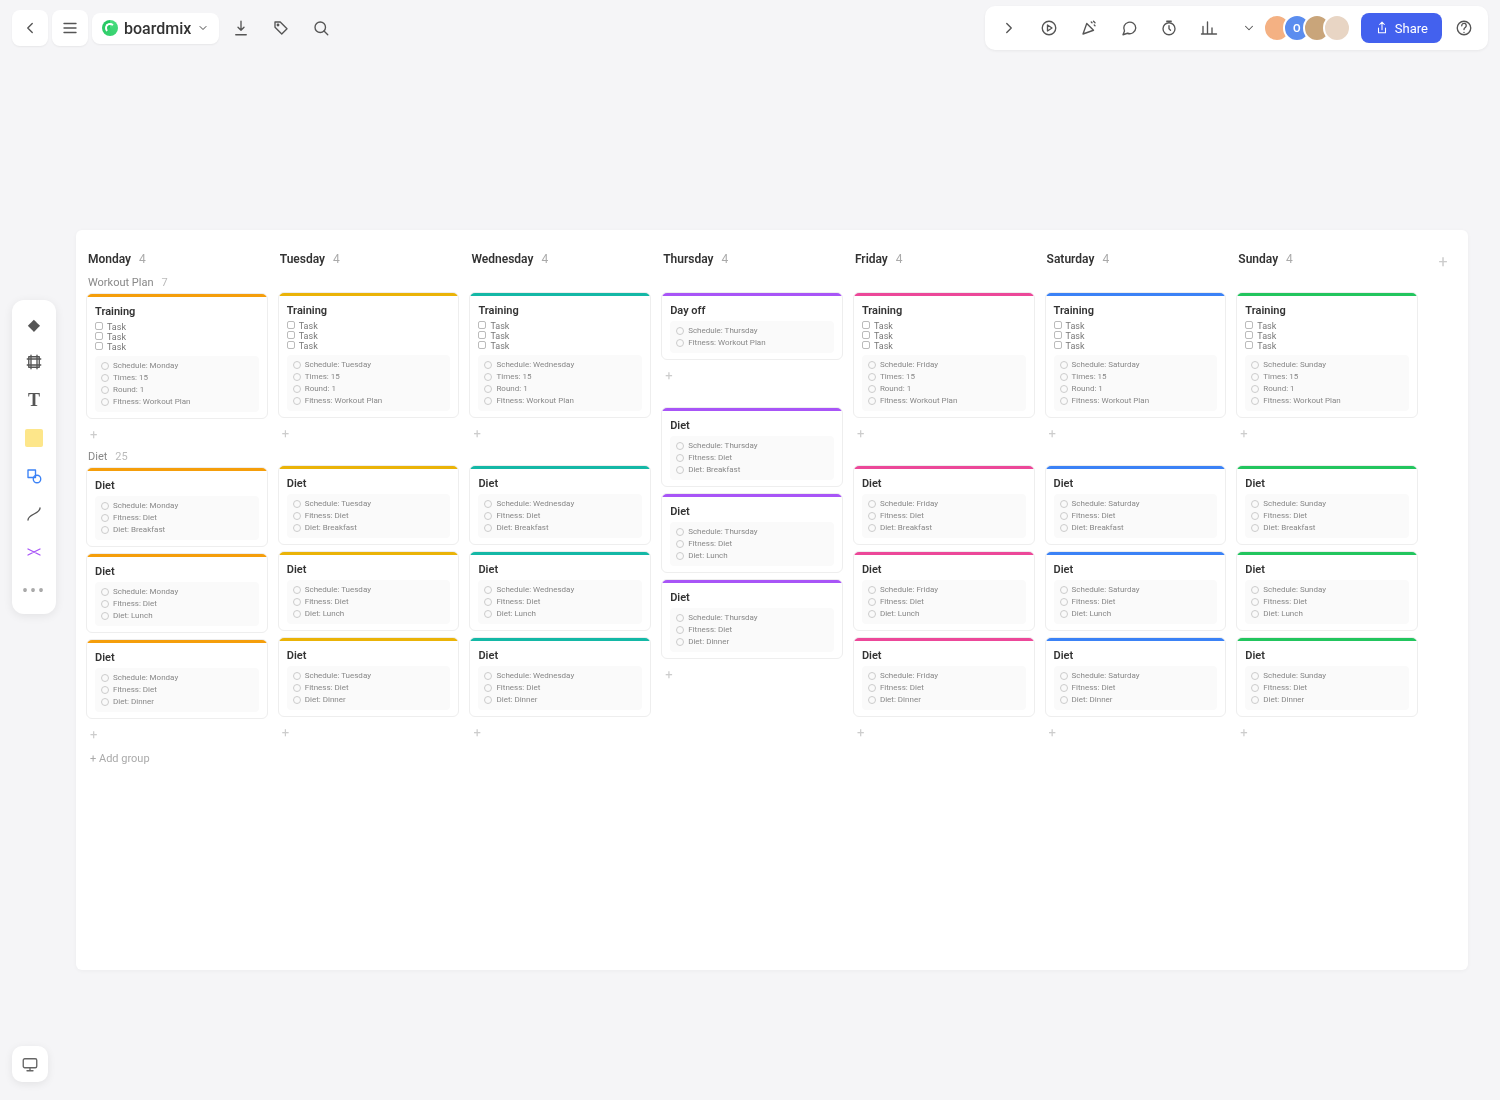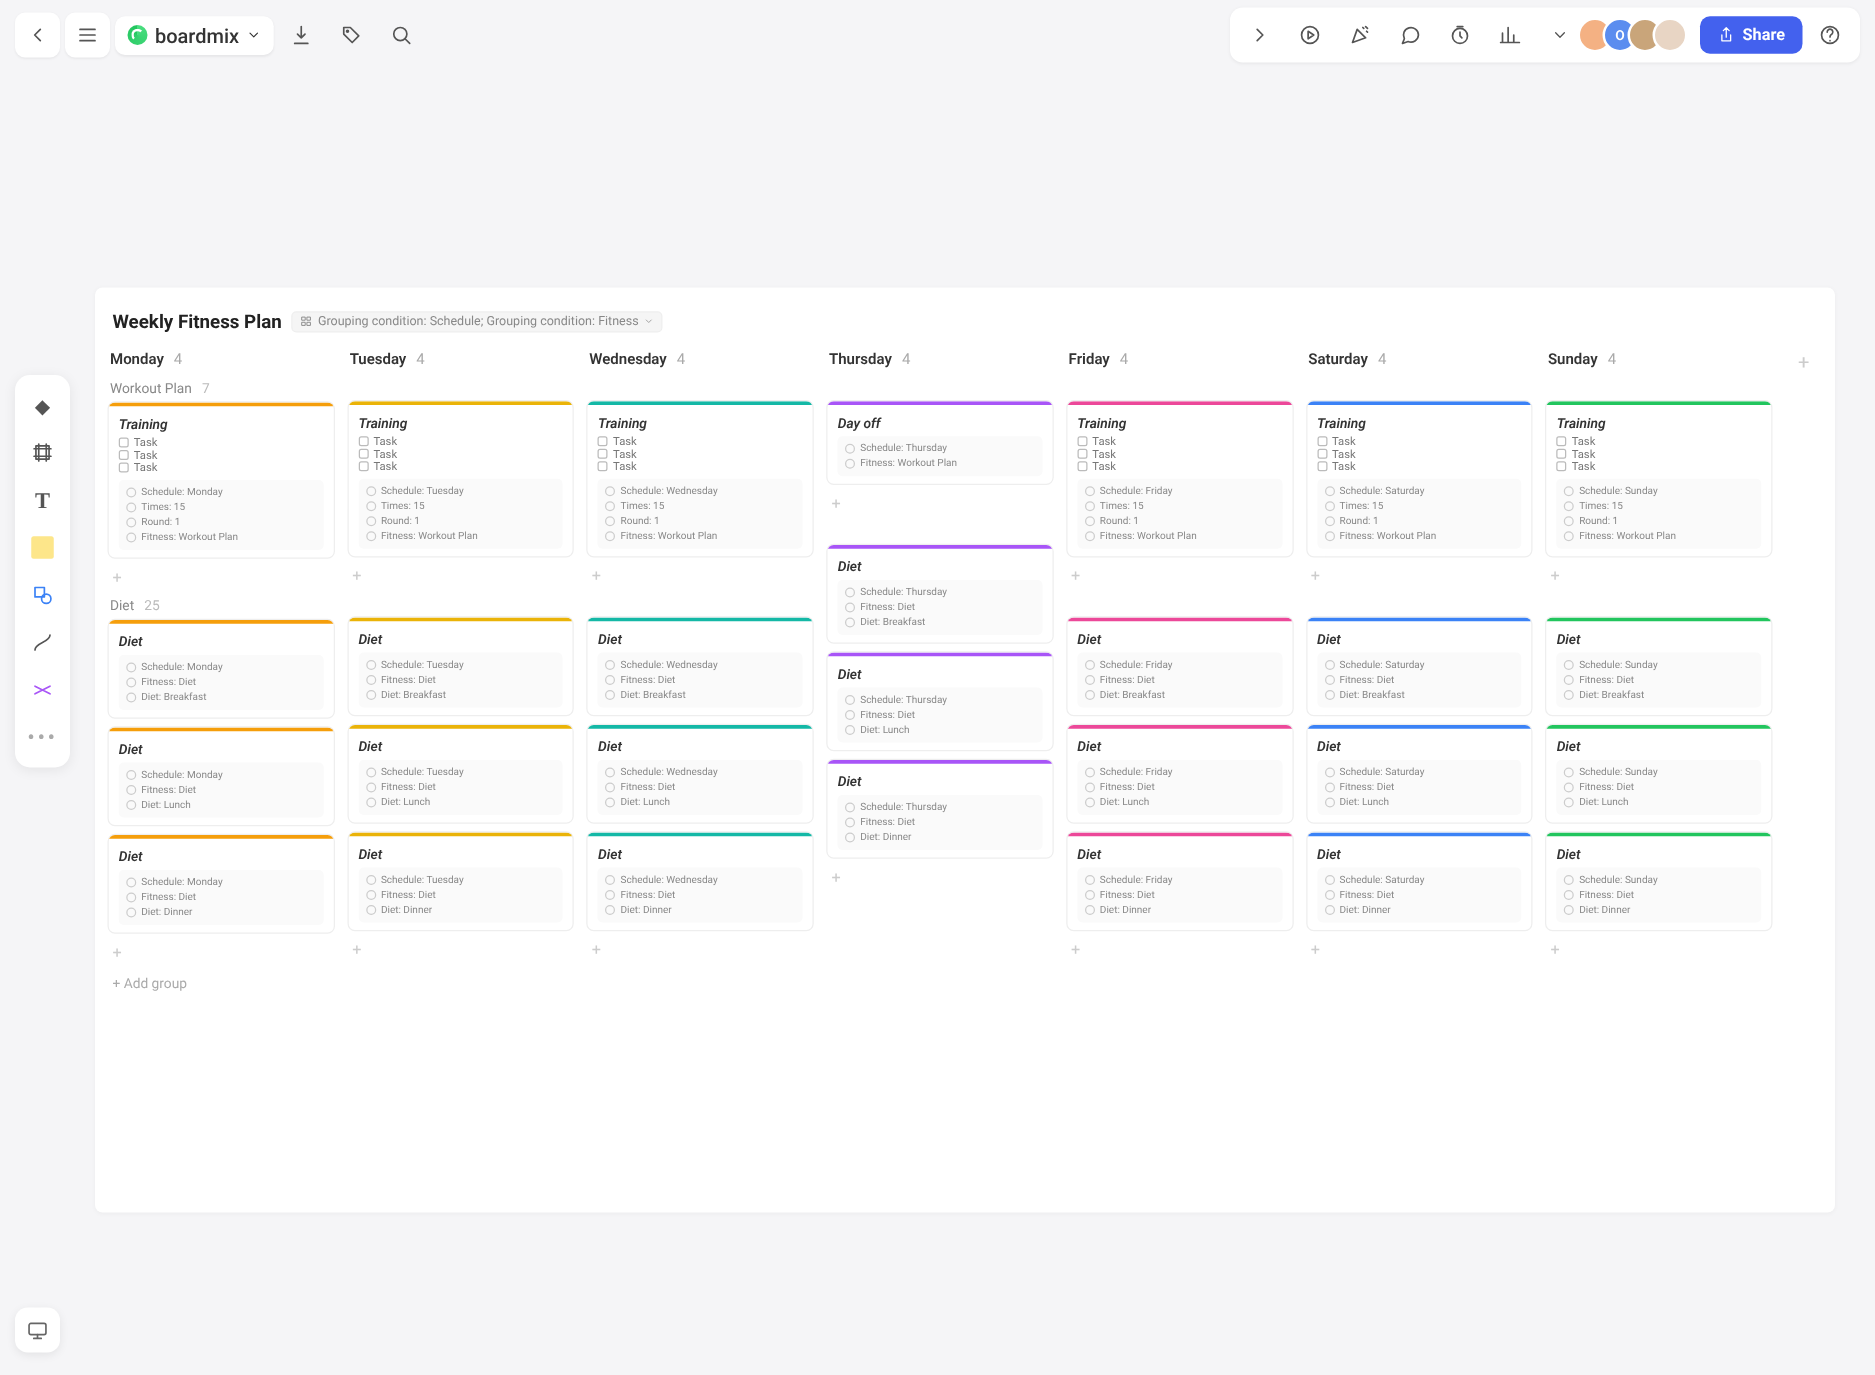--- a/index.html
+++ b/index.html
@@ -35,21 +35,21 @@
   cursor: pointer;
   background:#fff;
   box-shadow:0 1px 2px rgba(0,0,0,.06);
   font-size:16px; font-weight:500; color:#333;
 }
 .brand-logo { width:16px; height:16px; border-radius:50%; background: conic-gradient(#4ade80, #22c55e); position:relative;}
 .brand-logo::after{content:"";position:absolute;inset:3px;border-radius:50%;border:2px solid #fff;border-right-color:transparent;border-bottom-color:transparent;}
 .avatars { display:flex; align-items:center; margin-right:6px;}
 .avatar { width:28px; height:28px; border-radius:50%; border:2px solid #fff; margin-left:-8px; background:#ddd;}
 .avatar.a1{background:#f4b183;} .avatar.a2{background:#5b8def;color:#fff;display:flex;align-items:center;justify-content:center;font-size:11px;font-weight:600;} .avatar.a3{background:#c9a57a;} .avatar.a4{background:#e8d5c4;}
-.share-btn { background:#4361ee; color:#fff; padding:6px 14px; border-radius:8px; font-size:13px; font-weight:700; display:flex; align-items:center; gap:6px; cursor:pointer;}
+.share-btn { background:#4361ee; color:#fff; padding:6px 14px; border-radius:8px; font-size:13px; font-weight:400; display:flex; align-items:center; gap:6px; cursor:pointer;}
 .left-toolbar {
   position:absolute; left:12px; top:300px;
   width:44px; background:#fff; border-radius:12px;
   box-shadow:0 2px 10px rgba(0,0,0,.08);
   display:flex; flex-direction:column; align-items:center; padding:8px 0; gap:6px;
 }
 .tool { width:32px; height:32px; display:flex; align-items:center; justify-content:center; border-radius:8px; cursor:pointer; color:#555; font-size:18px;}
 .board {
   position:absolute; left:76px; top:230px; right:32px; bottom:130px;
   background:#fff; border-radius:6px; box-shadow:0 1px 4px rgba(0,0,0,.04);
@@ -61,21 +61,21 @@
 .group-cond { font-size:10px; color:#888; background:#f5f5f5; border:1px solid #eee; border-radius:4px; padding:2px 6px; display:flex; align-items:center; gap:4px; cursor:pointer;}
 .columns { display:flex; gap:10px; align-items:flex-start; }
 .col { flex:1; min-width:0;}
 .col-head { display:flex; align-items:center; gap:8px; font-size:12px; font-weight:600; color:#333; padding:4px 2px;}
 .col-head .count{color:#aaa;font-weight:400;}
 .section-label { font-size:11px; color:#888; padding:6px 2px 4px; display:flex; gap:8px; align-items:center;}
 .section-label .cnt{color:#bbb;}
 .card { background:#fff; border:1px solid #eee; border-radius:6px; margin-bottom:6px; overflow:hidden; cursor:pointer;}
 .card-top { height:3px; }
 .card-body { padding:8px 8px 6px; }
-.card-title { font-size:11px; font-weight:600; color:#333; margin-bottom:4px;font-style:italic;}
+.card-title { font-size:11px; font-weight:600; color:#333; margin-bottom:4px;}
 .tasks { margin-bottom:4px;}
 .task { display:flex; gap:4px; font-size:9px; color:#777;}
 .task .cb{width:8px;height:8px;border:1px solid #bbb;border-radius:2px;flex-shrink:0;}
 .meta-box{background:#fafafa;border-radius:4px;padding:4px 6px;}
 .meta{font-size:8px;color:#888;display:flex;align-items:center;gap:4px;line-height:1.5;}
 .meta::before{content:"";width:6px;height:6px;border:1px solid #ccc;border-radius:50%;flex-shrink:0;}
 .add-btn{font-size:13px;color:#ccc;padding:2px 4px;cursor:pointer;}
 .add-group{font-size:11px;color:#aaa;padding:8px 4px;cursor:pointer;}
 .add-col{width:30px;text-align:center;color:#ccc;font-size:16px;cursor:pointer;padding-top:4px;}
 .bottom-widget{position:absolute;left:12px;bottom:18px;width:36px;height:36px;background:#fff;border-radius:10px;box-shadow:0 2px 8px rgba(0,0,0,.08);display:flex;align-items:center;justify-content:center;color:#666;cursor:pointer;}
@@ -212,35 +212,20 @@
       <svg viewBox="0 0 24 24" style="stroke:#a855f7">
         <path d="M4 8l8 4 8-4M4 16l8-4 8 4"></path>
       </svg>
     </div>
   <div class="tool">
       <span style="letter-spacing:2px;color:#aaa">•••</span>
     </div>
 </div>
 
 <div class="board">
-  <div class="board-header">
-    <div class="board-title">Weekly Fitness Plan</div>
-    <div class="group-cond">
-      <svg viewBox="0 0 24 24" style="width:10px;height:10px">
-          <rect x="4" y="4" width="6" height="6"></rect>
-          <rect x="14" y="4" width="6" height="6"></rect>
-          <rect x="4" y="14" width="6" height="6"></rect>
-          <rect x="14" y="14" width="6" height="6"></rect>
-        </svg>
-      <span>Grouping condition: Schedule; Grouping condition: Fitness</span>
-      <svg viewBox="0 0 24 24" style="width:8px;height:8px">
-          <path d="M6 9l6 6 6-6"></path>
-        </svg>
-    </div>
-  </div>
   <div class="columns" id="columns">
       <div class="col">
     <div class="col-head">Monday <span class="count">4</span></div>
         <div class="section-label">Workout Plan <span class="cnt">7</span></div>
         <div class="card">
     <div class="card-top" style="background:#f59e0b"></div>
     <div class="card-body">
       <div class="card-title">Training</div>
       <div class="tasks">
               <div class="task"><span class="cb"></span>Task</div>

